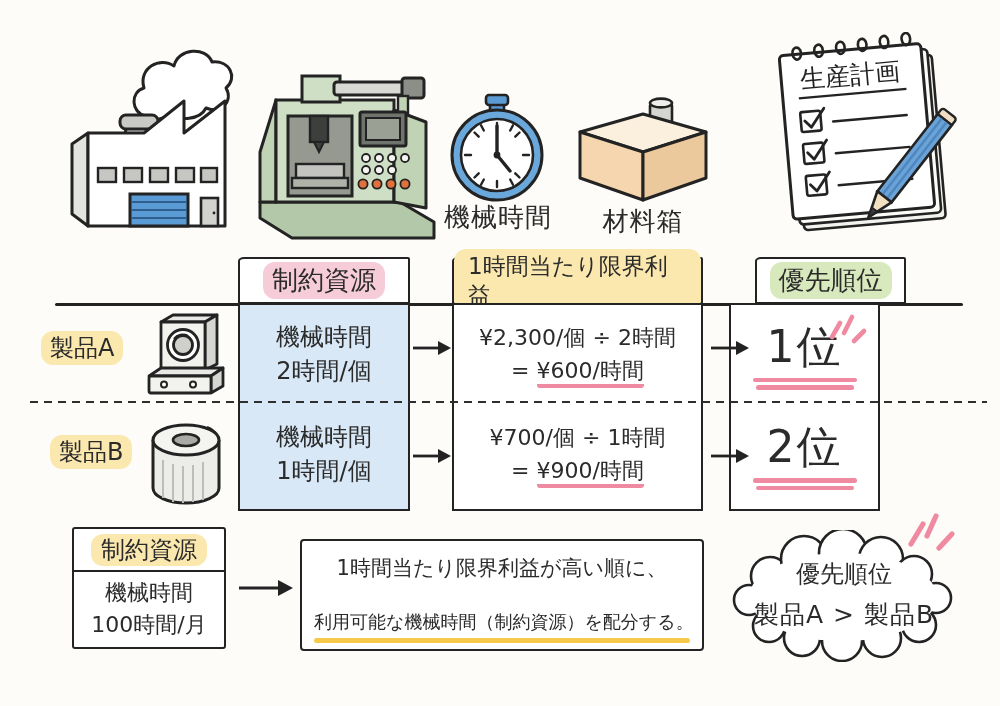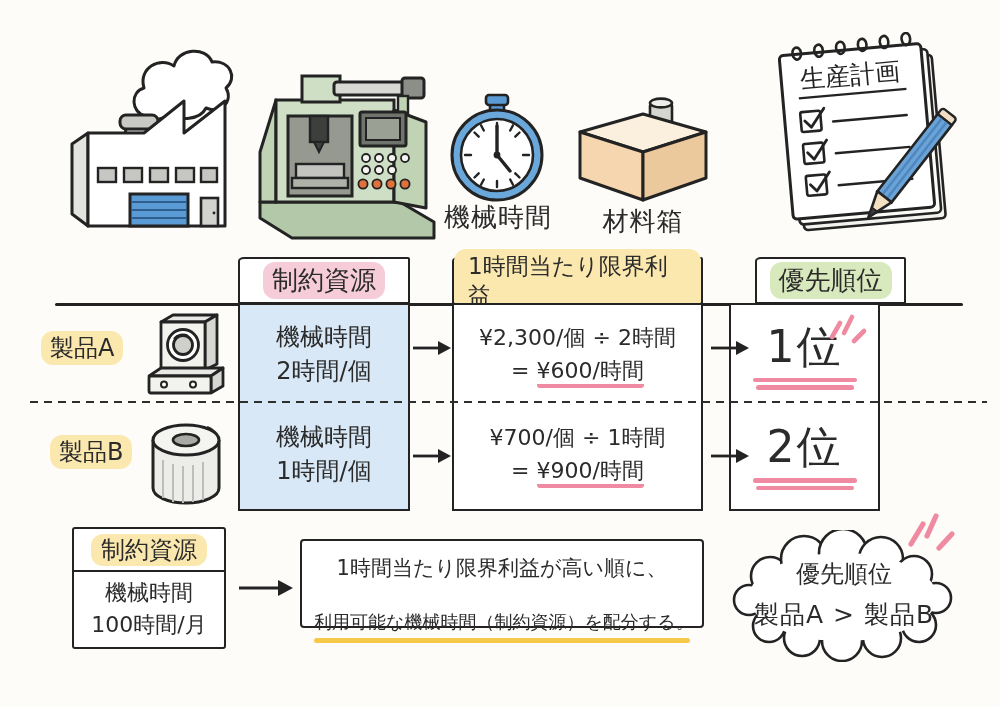--- a/index.html
+++ b/index.html
@@ -305,21 +305,21 @@
       <div>機械時間</div>
       <div>100時間/月</div>
     </div>
   </div>
 
   <svg class="abs" style="left:237px;top:576px;" width="58" height="24" viewBox="0 0 58 24">
     <line x1="2" y1="12" x2="42" y2="12" stroke="#232323" stroke-width="3"></line>
     <polygon points="41,4 56,12 41,20" fill="#232323"></polygon>
   </svg>
 
-  <div class="abs" style="left:300px;top:539px;width:404px;height:89px;border:2.6px solid #232323;background:#fff;border-radius:4px;padding:13px 12px 0 12px;text-align:center;">
+  <div class="abs" style="left:300px;top:539px;width:404px;height:112px;border:2.6px solid #232323;background:#fff;border-radius:4px;padding:13px 12px 0 12px;text-align:center;">
     <div class="rule-line1">1時間当たり限界利益が高い順に、</div>
     <div class="rule-line2" style="margin-top:28px;">利用可能な機械時間（制約資源）を配分する。</div>
     <div class="yellow-bar"></div>
   </div>
 
   <div class="abs" style="left:730px;top:530px;width:228px;height:132px;">
     <svg width="228" height="132" viewBox="0 0 228 132">
       <g fill="#ffffff" stroke="#232323" stroke-width="2.6">
         <circle cx="40" cy="46" r="19"></circle>
           <circle cx="74" cy="29" r="23"></circle>

